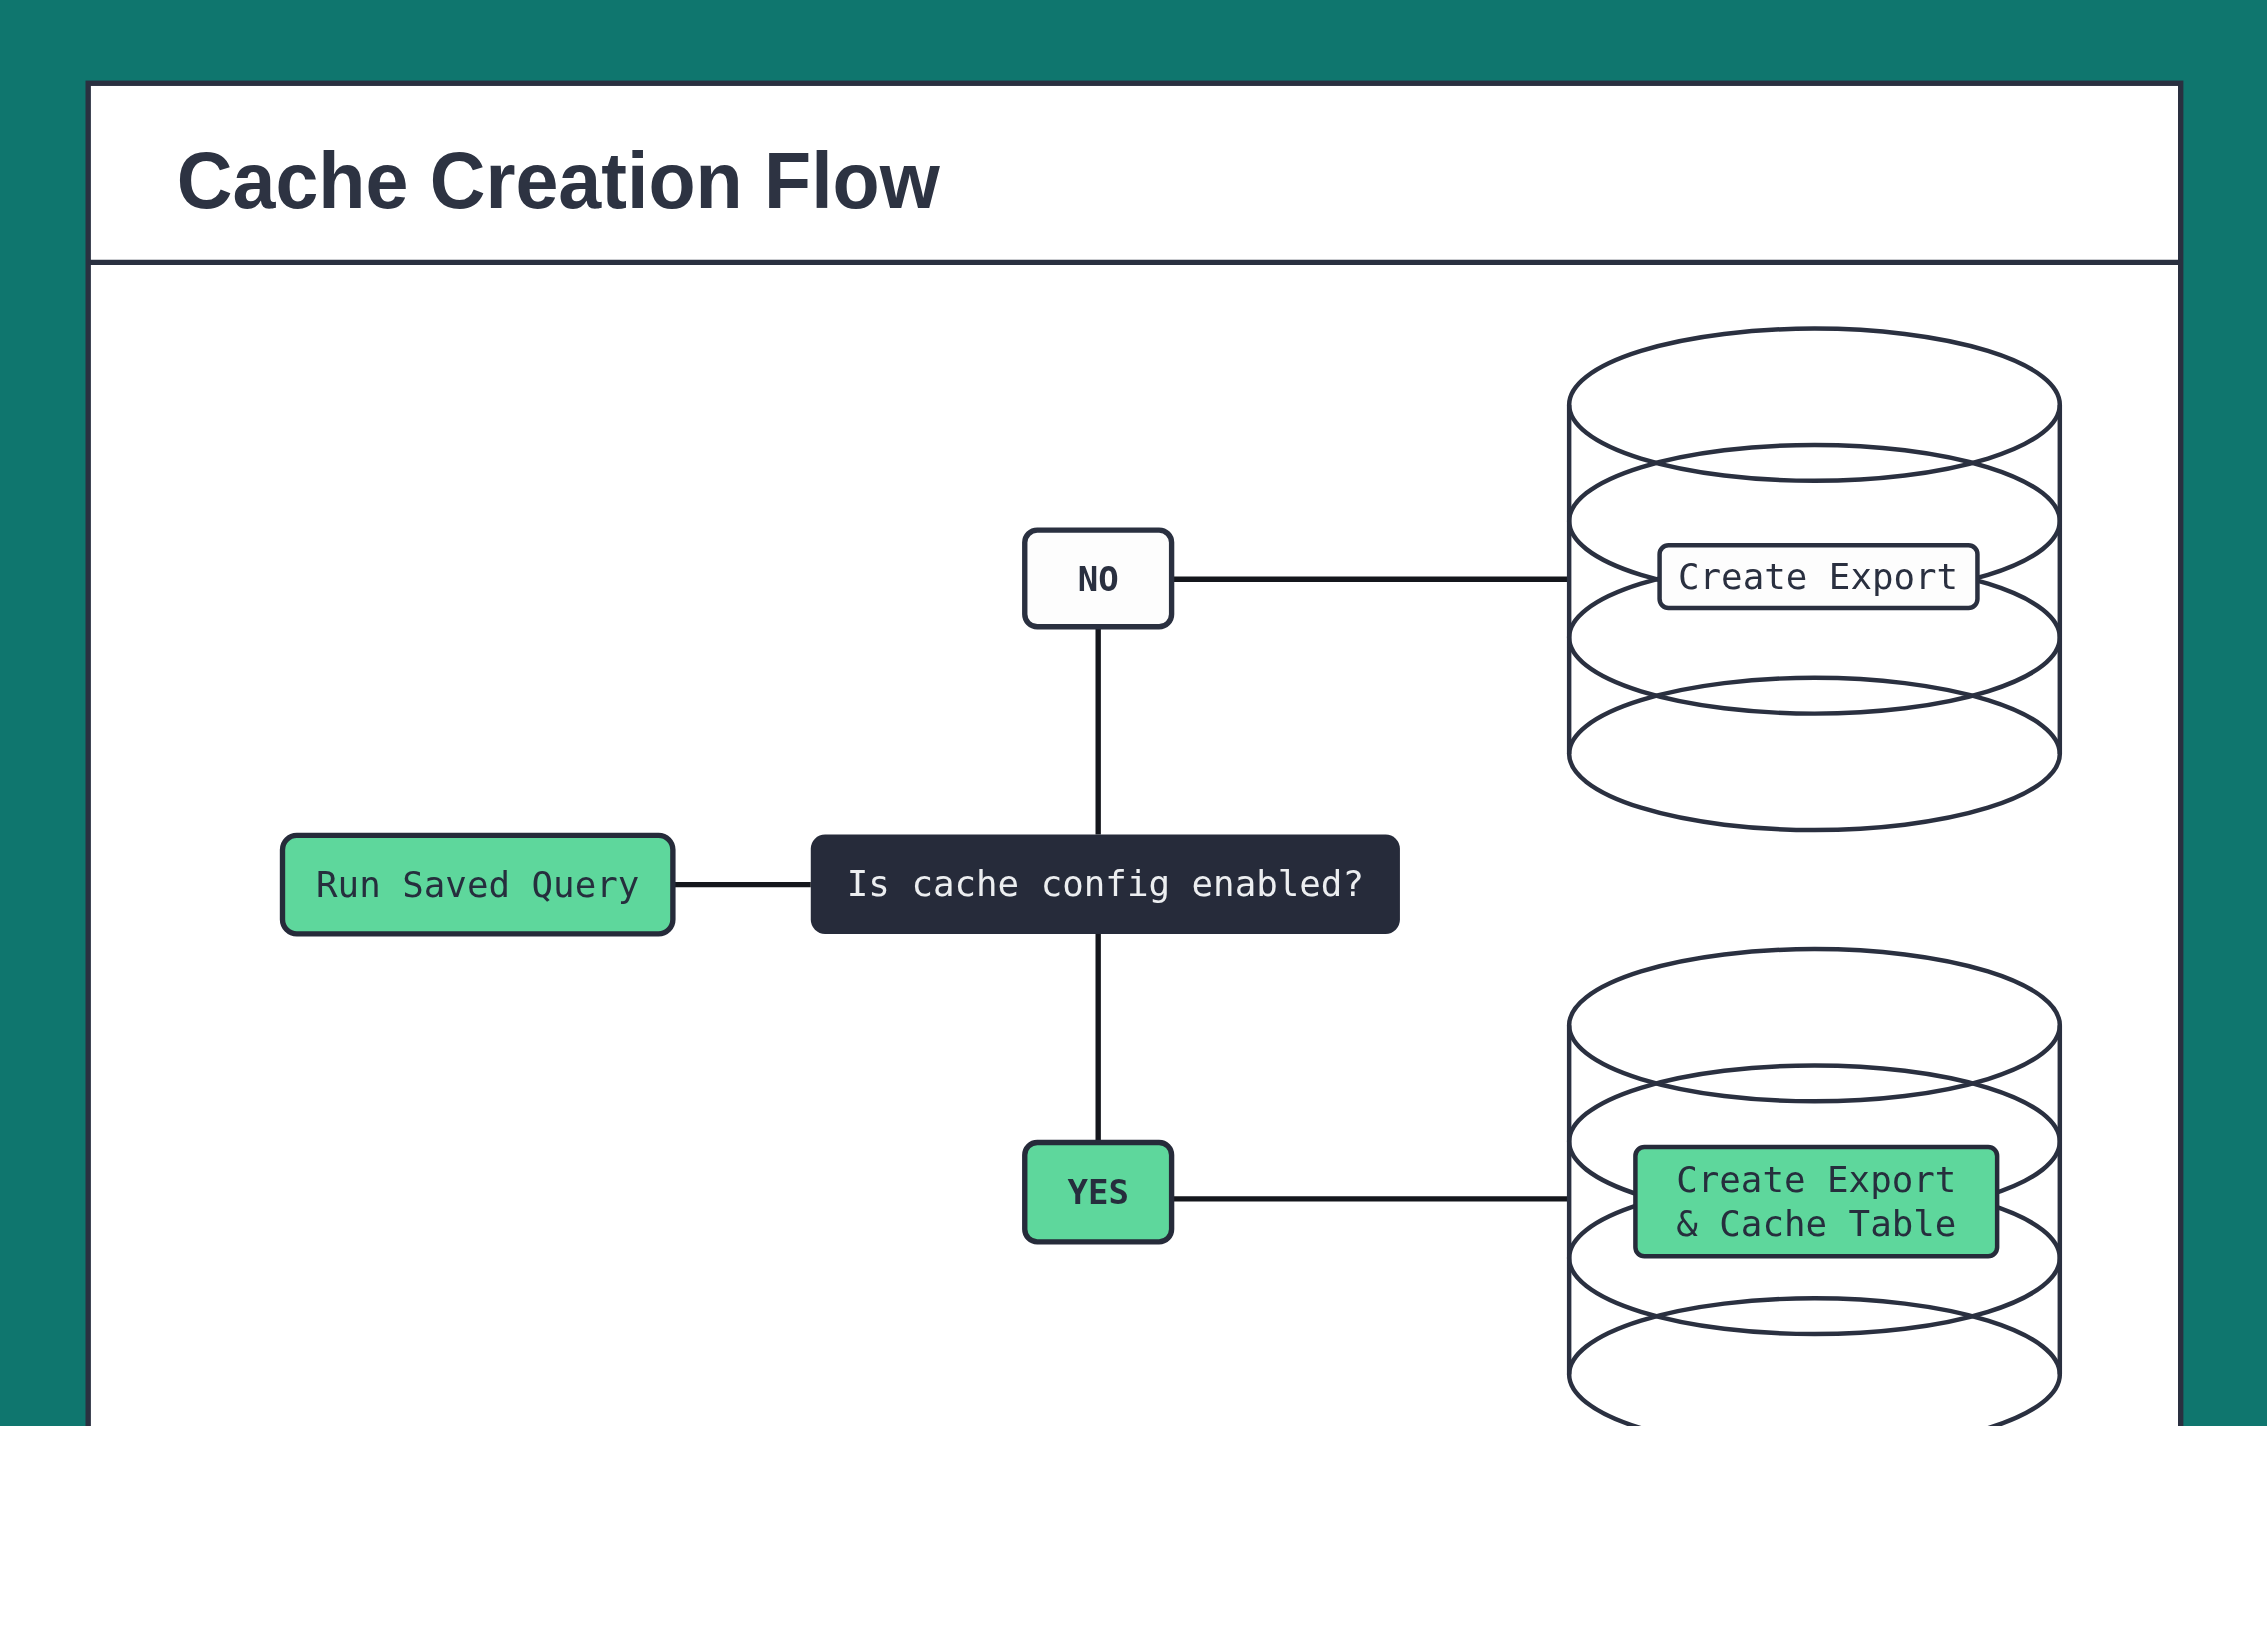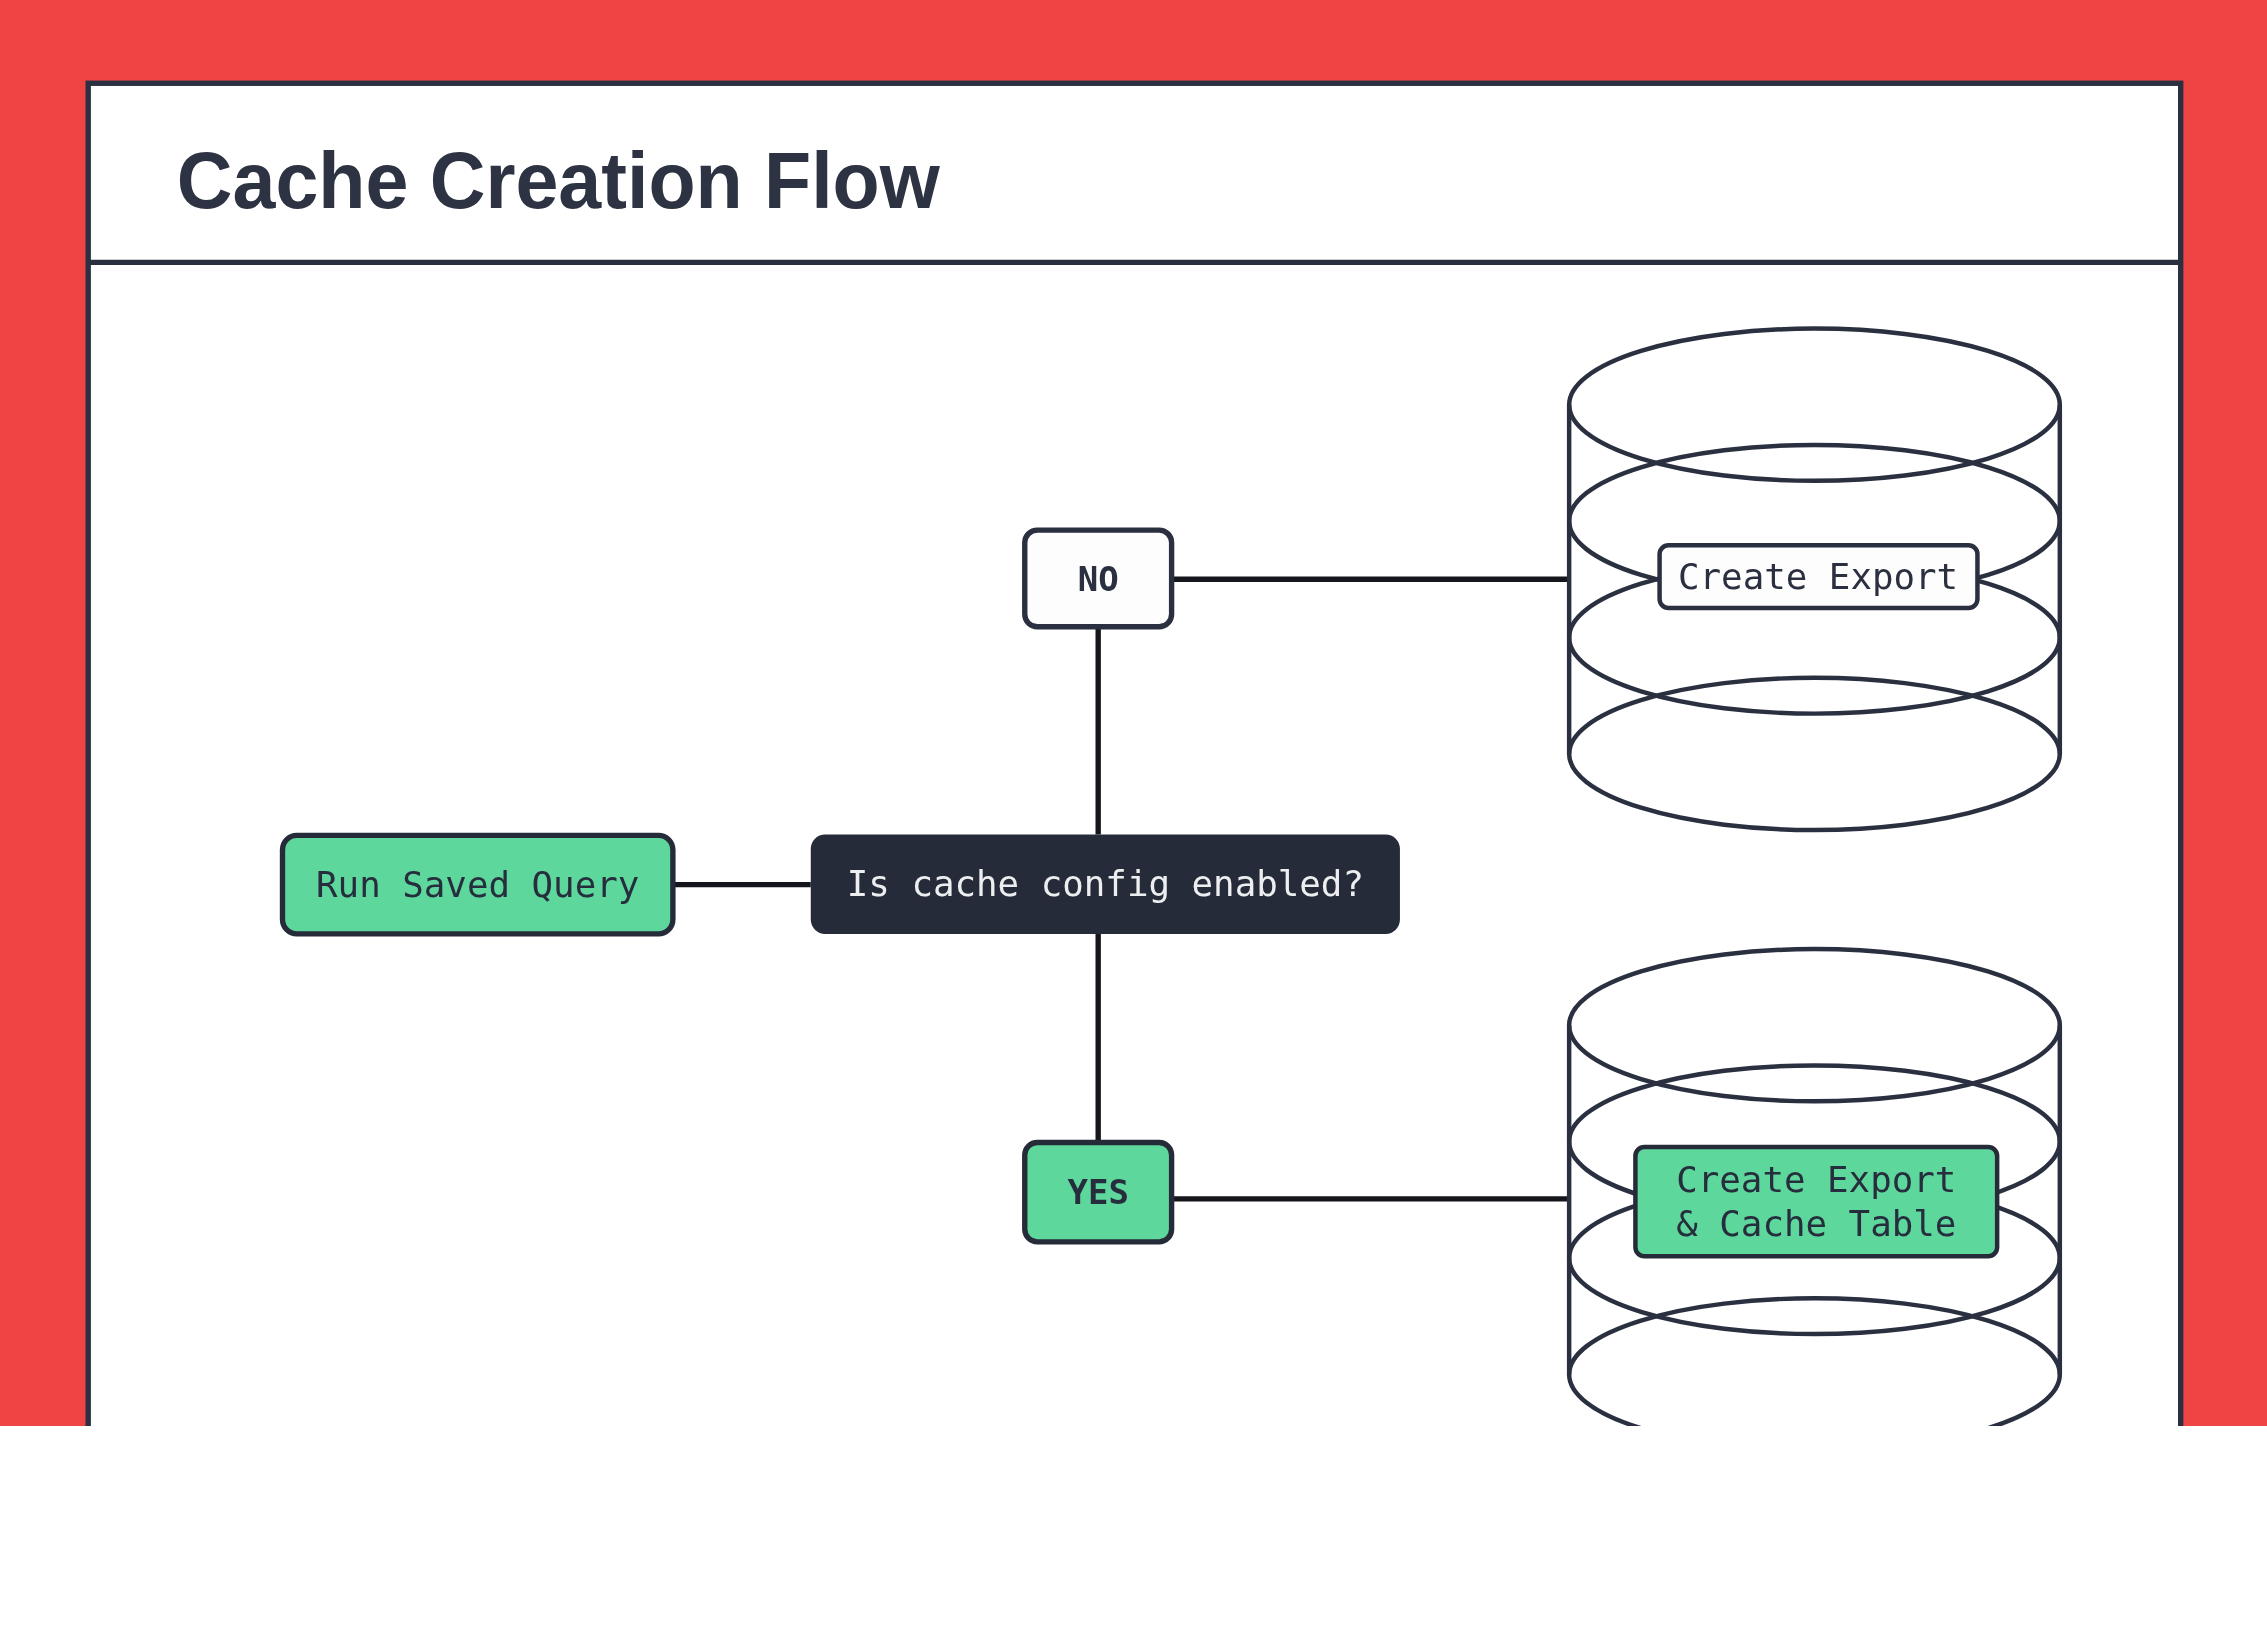--- a/index.html
+++ b/index.html
@@ -5,21 +5,21 @@
   html, body {
     margin: 0;
     padding: 0;
     background: #ffffff;
     font-family: "Liberation Sans", sans-serif;
   }
   .stage {
     width: 2268px;
     height: 1426px;
     position: relative;
-    background: #ef4444;
+    background: #0f766e;
   }
   svg { display: block; }
   .title-text {
     font-family: "Liberation Sans", sans-serif;
     font-weight: 700;
   }
   .mono {
     font-family: "DejaVu Sans Mono", "Liberation Mono", monospace;
   }
 </style>

